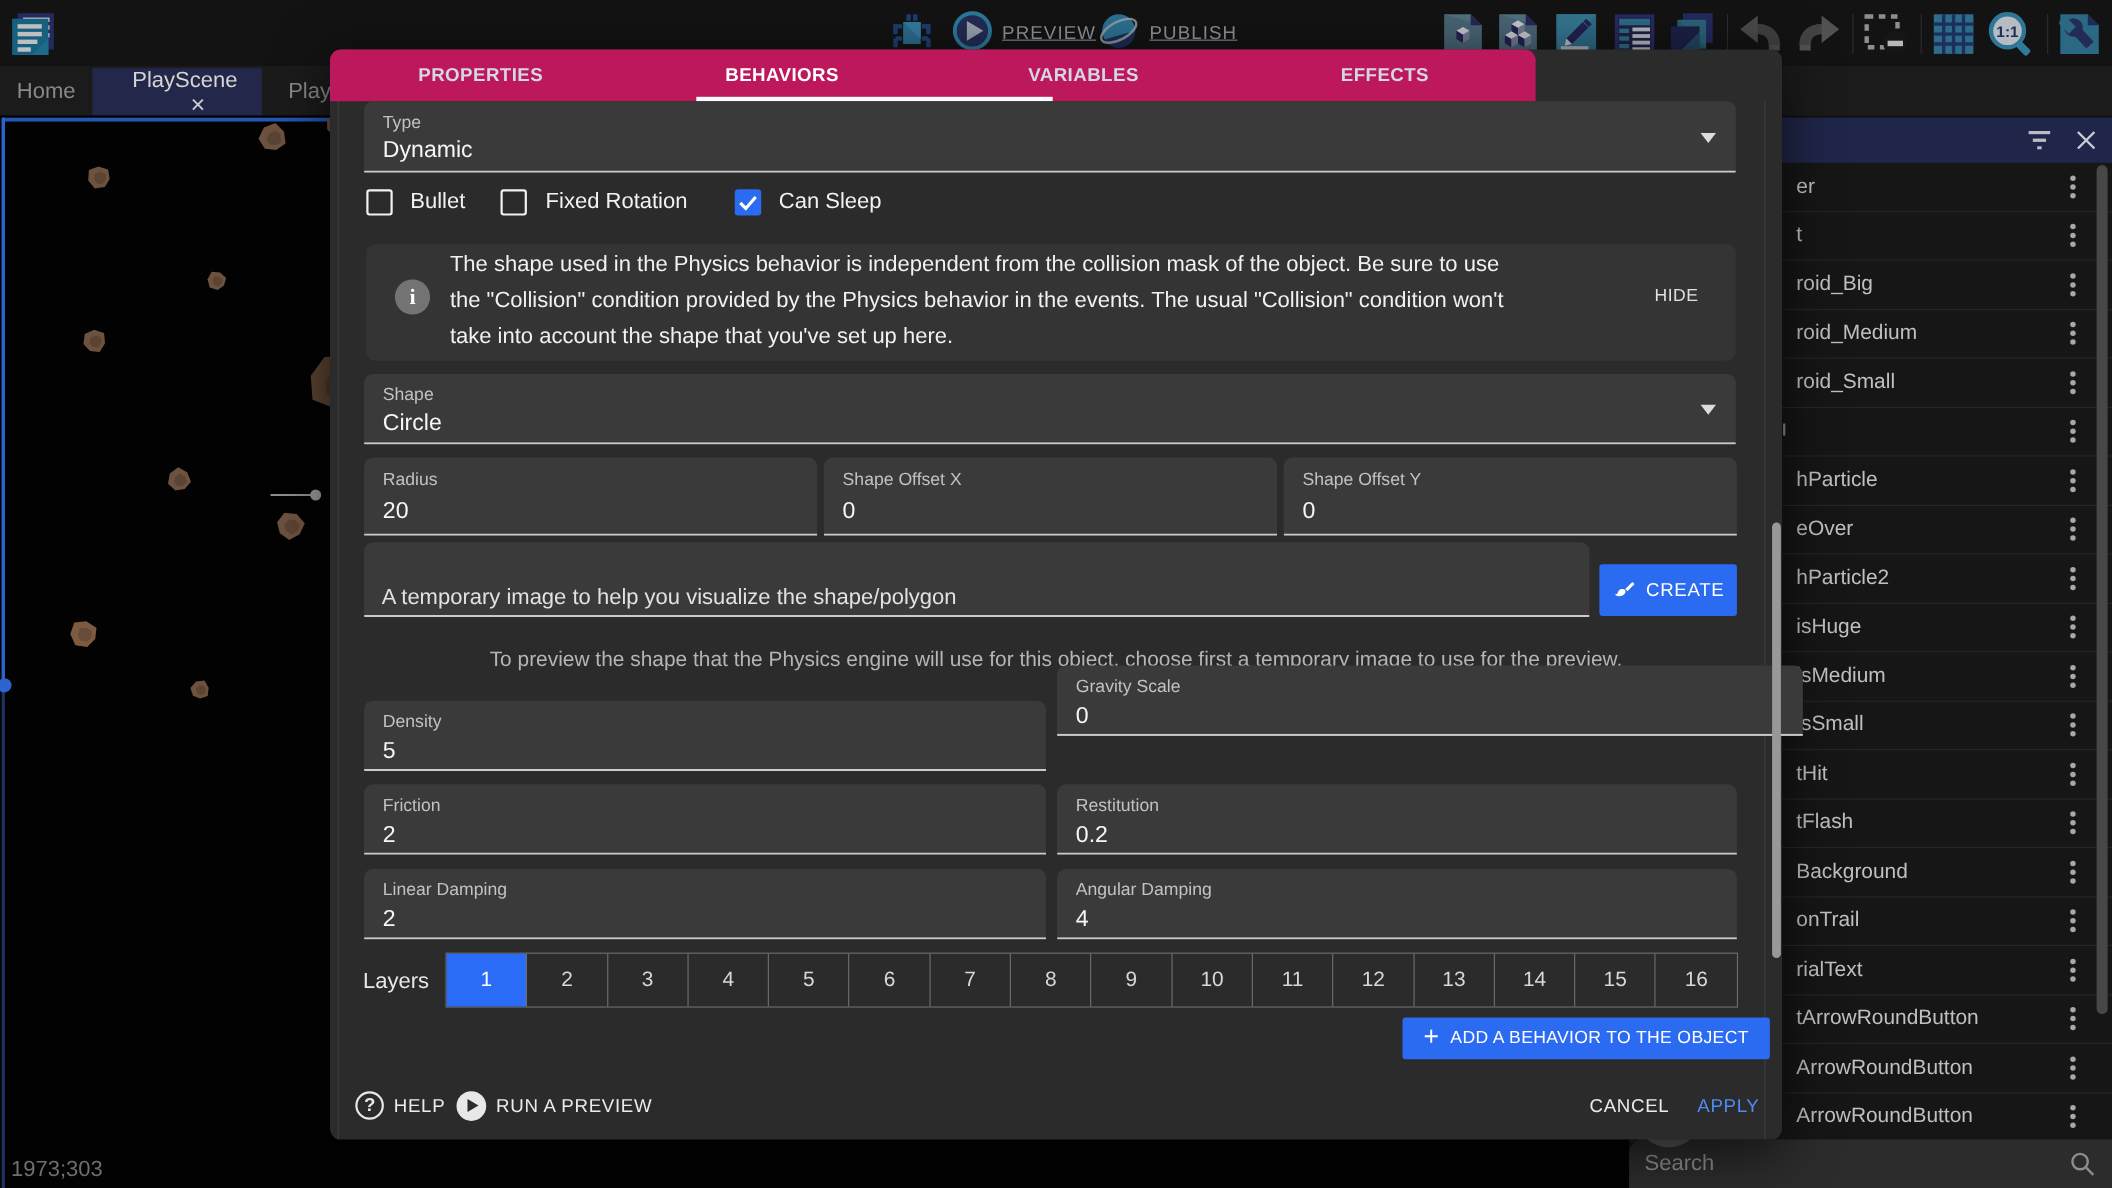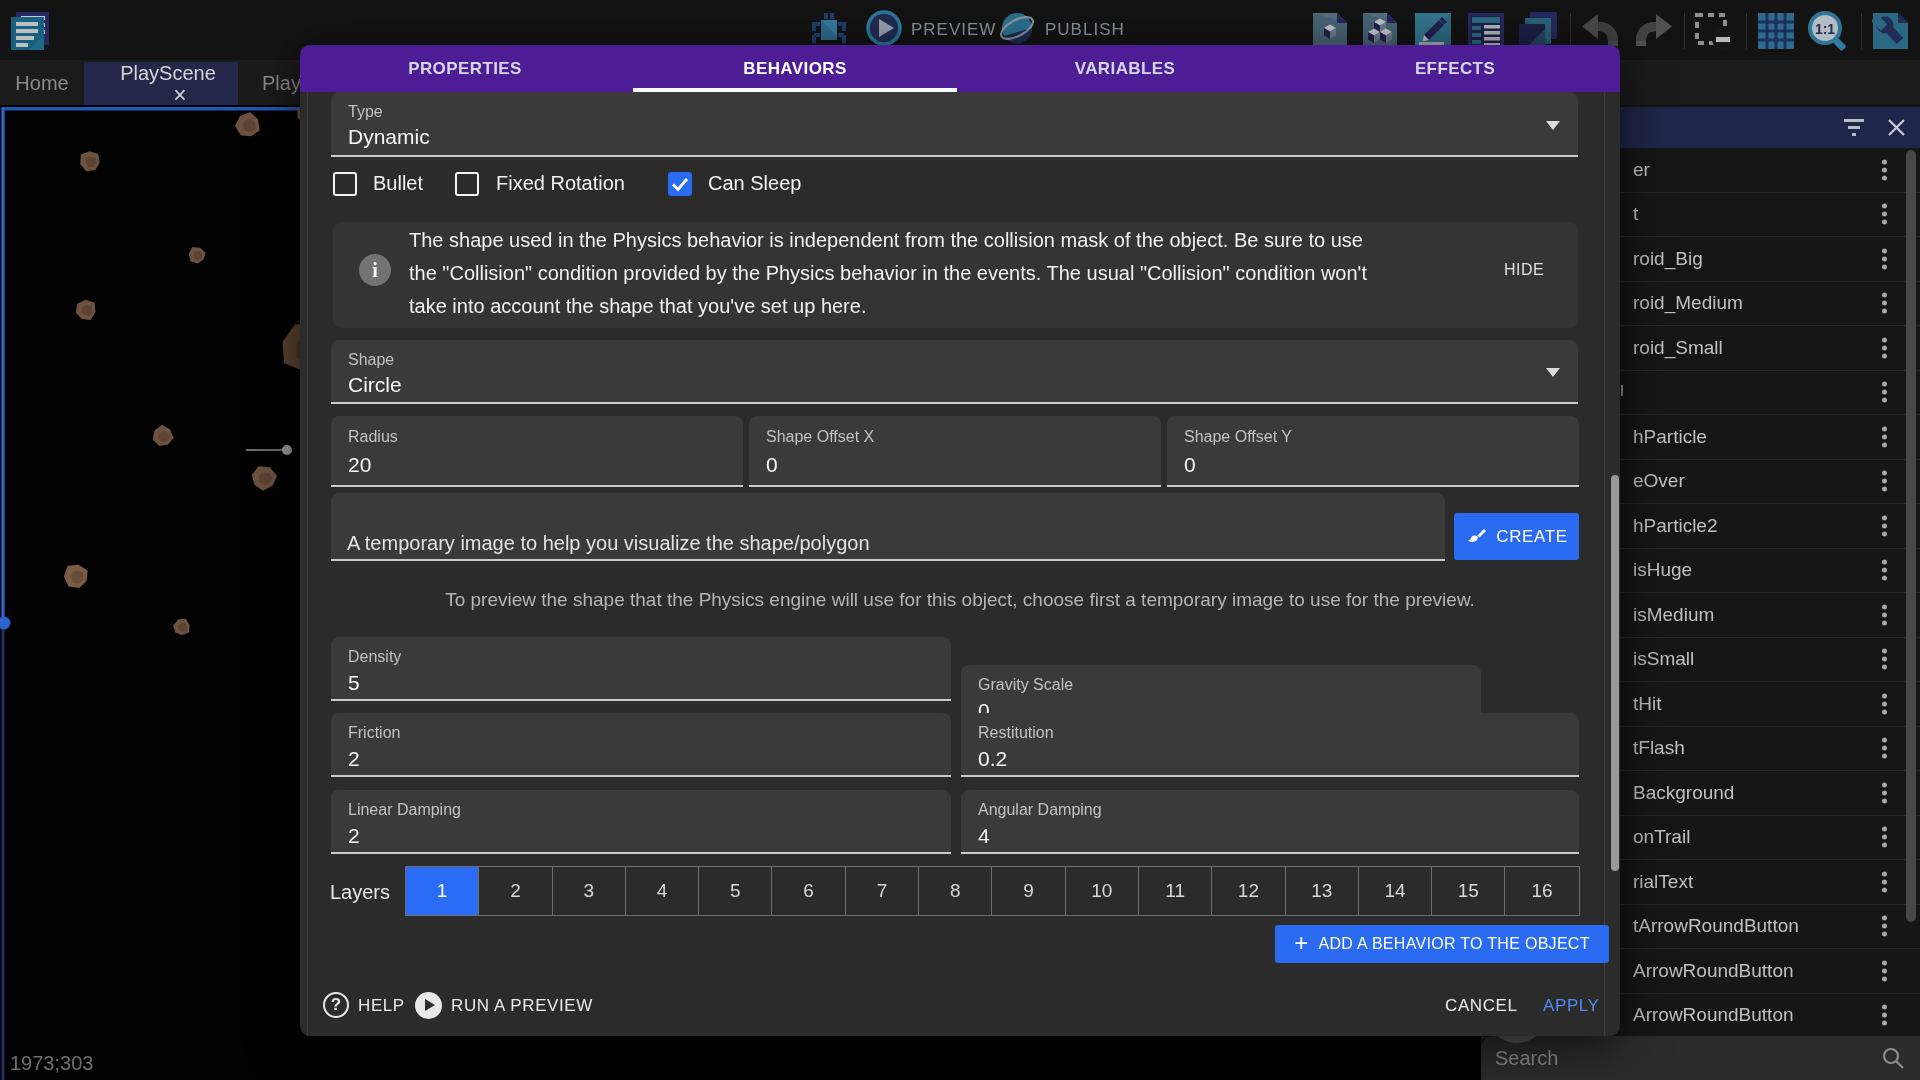--- a/index.html
+++ b/index.html
@@ -3,21 +3,21 @@
 <meta charset="utf-8">
 <style>
   * { margin:0; padding:0; box-sizing:border-box; }
   html,body { width:1920px; height:1080px; overflow:hidden; background:#111; }
   body { font-family:"Liberation Sans", sans-serif; }
   #app { position:relative; width:1920px; height:1080px; background:#131313; overflow:hidden; }
   .abs { position:absolute; }
 
   
   #toolbar { position:absolute; left:0; top:0; width:1920px; height:60px; background:#131313; }
-  .tool-label { position:absolute; top:20px; height:18px; font-size:17px; letter-spacing:1px; color:#8d939b; }
+  .tool-label { position:absolute; top:20px; height:18px; font-size:17px; letter-spacing:1px; color:#8d939b;text-decoration:underline; }
   .tbsep { position:absolute; top:13px; width:1px; height:36px; background:#2e2e2e; }
 
   
   #tabstrip { position:absolute; left:0; top:60px; width:1920px; height:45px; background:#1b1b1b; }
   .etab { position:absolute; top:2px; height:43px; display:flex; align-items:center; }
   .etab-label { font-size:20px; color:#8a8a8a; }
   .etab.active { background:#232749;flex-direction:column; }
   .etab.active .etab-label { color:#d6d6d6; }
   .etab-close { margin-left:24px; color:#cfcfcf; font-size:23px; line-height:20px; font-weight:300; }
 
@@ -34,21 +34,21 @@
   .prow-kebab { position:absolute; right:33px; top:50%; transform:translateY(-50%); width:5px; height:21px; }
   .kebab-dot { width:5px; height:5px; border-radius:50%; background:#a8a8a8; margin-bottom:3px; }
   .prow-sliver { position:absolute; left:140px; top:14px; width:2px; height:11px; background:#8f8f8f; }
   #panel-scrollbar { position:absolute; right:4px; top:43px; width:10px; height:772px; background:#474747; border-radius:5px; }
   #panel-fab { position:absolute; left:6px; top:876px; width:60px; height:60px; border-radius:50%; background:#565656; }
   #search-bar { position:absolute; left:0; top:929px; width:439px; height:44px; background:#2c2c2c; border-top-left-radius:12px; }
   #search-placeholder { position:absolute; left:14px; top:11px; font-size:20px; color:#8d8d8d; }
 
   
   #dialog { position:absolute; left:300px; top:45px; width:1320px; height:991px; background:#2b2b2b; border-radius:10px; box-shadow:0 10px 50px rgba(0,0,0,0.65); }
-  #dialog-tabs { position:absolute; left:0; top:0; width:1320px; height:47px; background:#4c1d95; border-radius:10px 10px 0 0; display:flex; }
+  #dialog-tabs { position:absolute; left:0; top:0; width:1096px; height:47px; background:#be185d; border-radius:10px 10px 0 0; display:flex; }
   .dtab { flex:1; display:flex; align-items:center; justify-content:center; font-size:17px; font-weight:bold; letter-spacing:0.4px; color:#d4d7e8; }
   .dtab.active { color:#ffffff; }
   #dtab-indicator { position:absolute; left:333px; top:43px; width:324px; height:4px; background:#fdfdfd; }
   .hairline { position:absolute; top:47px; bottom:0; width:1px; background:#3c3c3c; }
   #dialog-scrollbar { position:absolute; left:1311px; top:430px; width:8px; height:396px; background:#989898; border-radius:4px; }
 
   .field { position:absolute; background:#3a3a3a; border-radius:8px 8px 0 0; border-bottom:2px solid #cbcbcb; }
   .field-label { position:absolute; left:17px; font-size:16px; color:#c2c2c2; }
   .field-value { position:absolute; left:17px; font-size:21px; color:#f7f6f4;text-align:right; }
   .select-caret { position:absolute; width:0; height:0; border-left:7px solid transparent; border-right:7px solid transparent; border-top:9px solid #dcdcdc; }
@@ -534,21 +534,21 @@
       </svg>
       <span>CREATE</span>
     </div>
 
     <div id="preview-hint">To preview the shape that the Physics engine will use for this object, choose first a temporary image to use for the preview.</div>
 
     <div class="field" style="left:31px;top:592px;width:620px;height:64px">
       <span class="field-label" style="top:11px">Density</span>
       <span class="field-value" style="top:34px">5</span>
     </div>
-    <div class="field" style="left:661px;top:620px;width:520px;height:64px">
+    <div class="field" style="left:661px;top:560px;width:678px;height:64px">
       <span class="field-label" style="top:11px">Gravity Scale</span>
       <span class="field-value" style="top:34px">0</span>
     </div>
     <div class="field" style="left:31px;top:668px;width:620px;height:64px">
       <span class="field-label" style="top:11px">Friction</span>
       <span class="field-value" style="top:34px">2</span>
     </div>
     <div class="field" style="left:661px;top:668px;width:618px;height:64px">
       <span class="field-label" style="top:11px">Restitution</span>
       <span class="field-value" style="top:34px">0.2</span>

